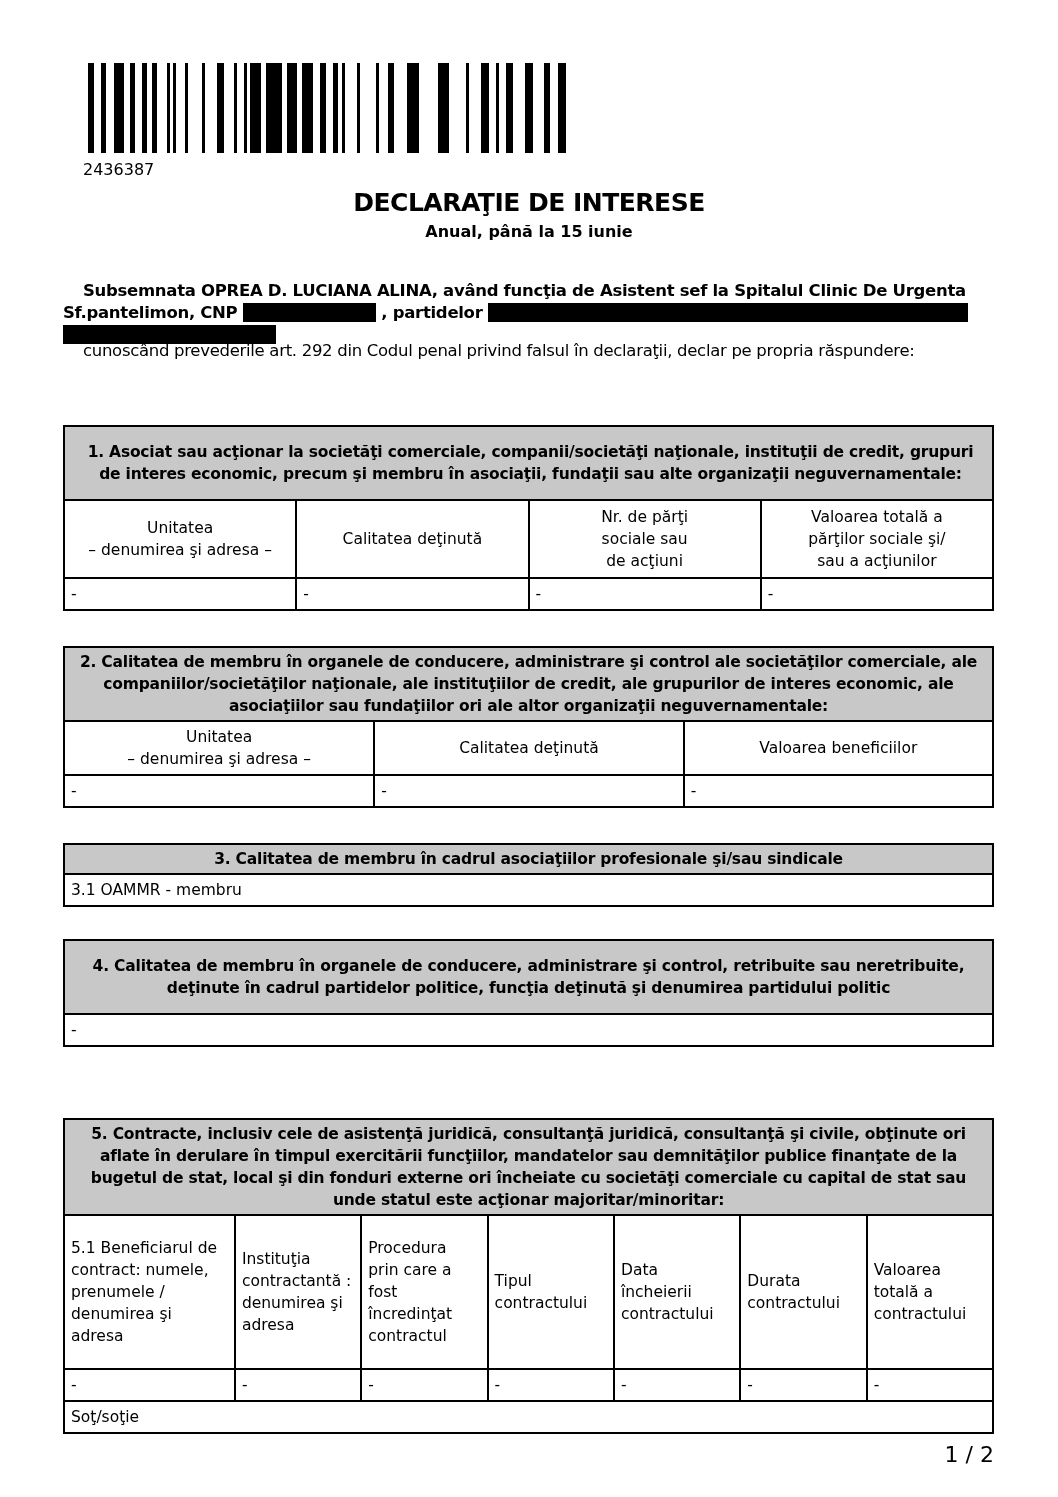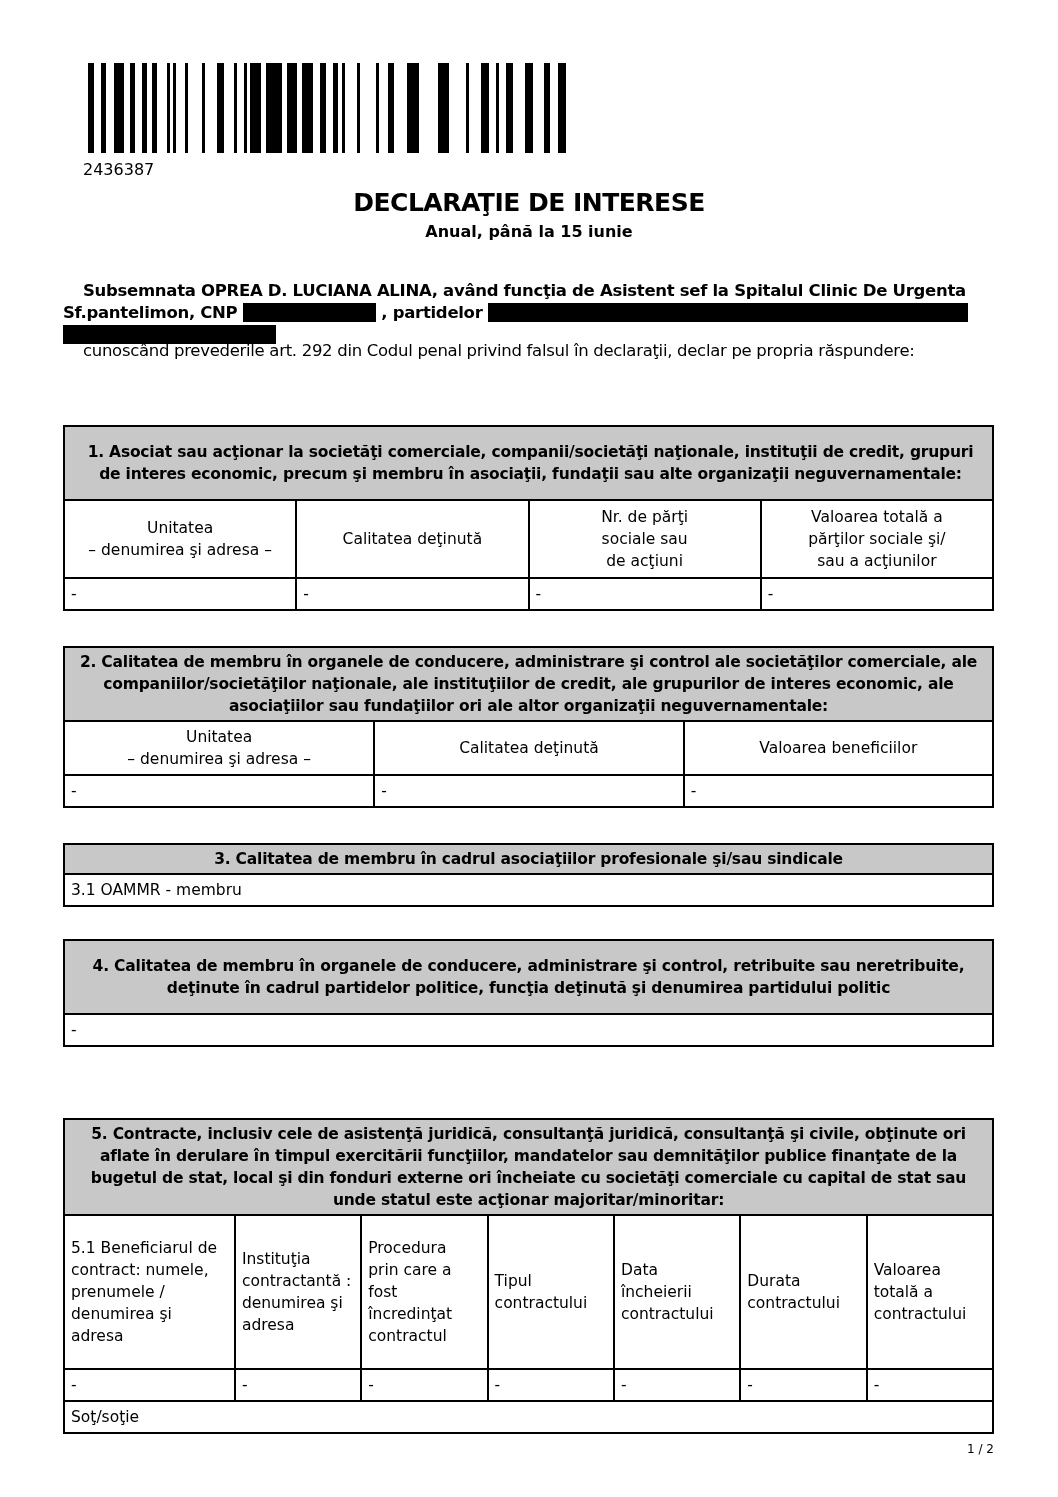--- a/index.html
+++ b/index.html
@@ -12,21 +12,21 @@
   .intro p { margin:0; }
   .indent { display:inline-block; width:20px; }
   .redact { display:inline-block; background:#000; height:19px; vertical-align:-4px; }
   .statement { position:absolute; left:63px; width:935px; top:340px; font-weight:normal; font-size:16.5px; line-height:22px; letter-spacing:-0.3px; }
   table.sec { position:absolute; left:63px; width:931px; border-collapse:collapse; table-layout:fixed; }
   table.sec td { border:2px solid #000; padding:0 6px; font-size:15.5px; vertical-align:middle; }
   td.head { background:#c8c8c8; font-weight:bold; text-align:center; line-height:22px; padding:2px 10px; letter-spacing:-0.2px; }
   td.colh { text-align:center; line-height:22px; font-size:15.5px; }
   td.cell { height:30px; text-align:left; }
   td.colh5 { text-align:left; line-height:22px; font-size:15.5px; padding:6px 6px; vertical-align:middle; }
-  .pagenum { position:absolute; right:64px; top:1442px; font-size:12px; }
+  .pagenum { position:absolute; right:64px; top:1442px; font-size:22px; }
 </style>
 </head>
 <body>
 
 <svg class="barcode" id="barcode-svg" viewBox="0 0 484 90" preserveAspectRatio="none">
     <rect x="0" y="0" width="6" height="90" fill="#000"></rect>
     <rect x="13" y="0" width="5" height="90" fill="#000"></rect>
     <rect x="26" y="0" width="10" height="90" fill="#000"></rect>
     <rect x="42" y="0" width="5" height="90" fill="#000"></rect>
     <rect x="54" y="0" width="5" height="90" fill="#000"></rect>

